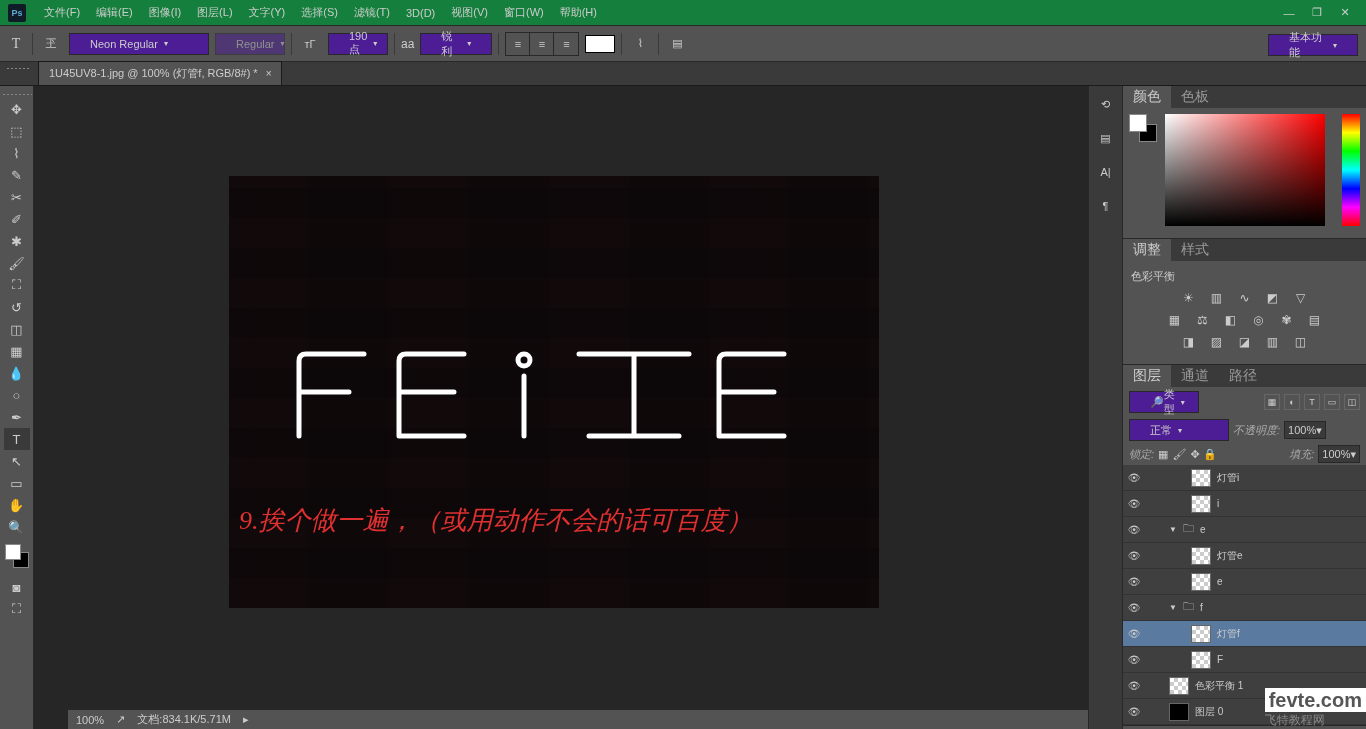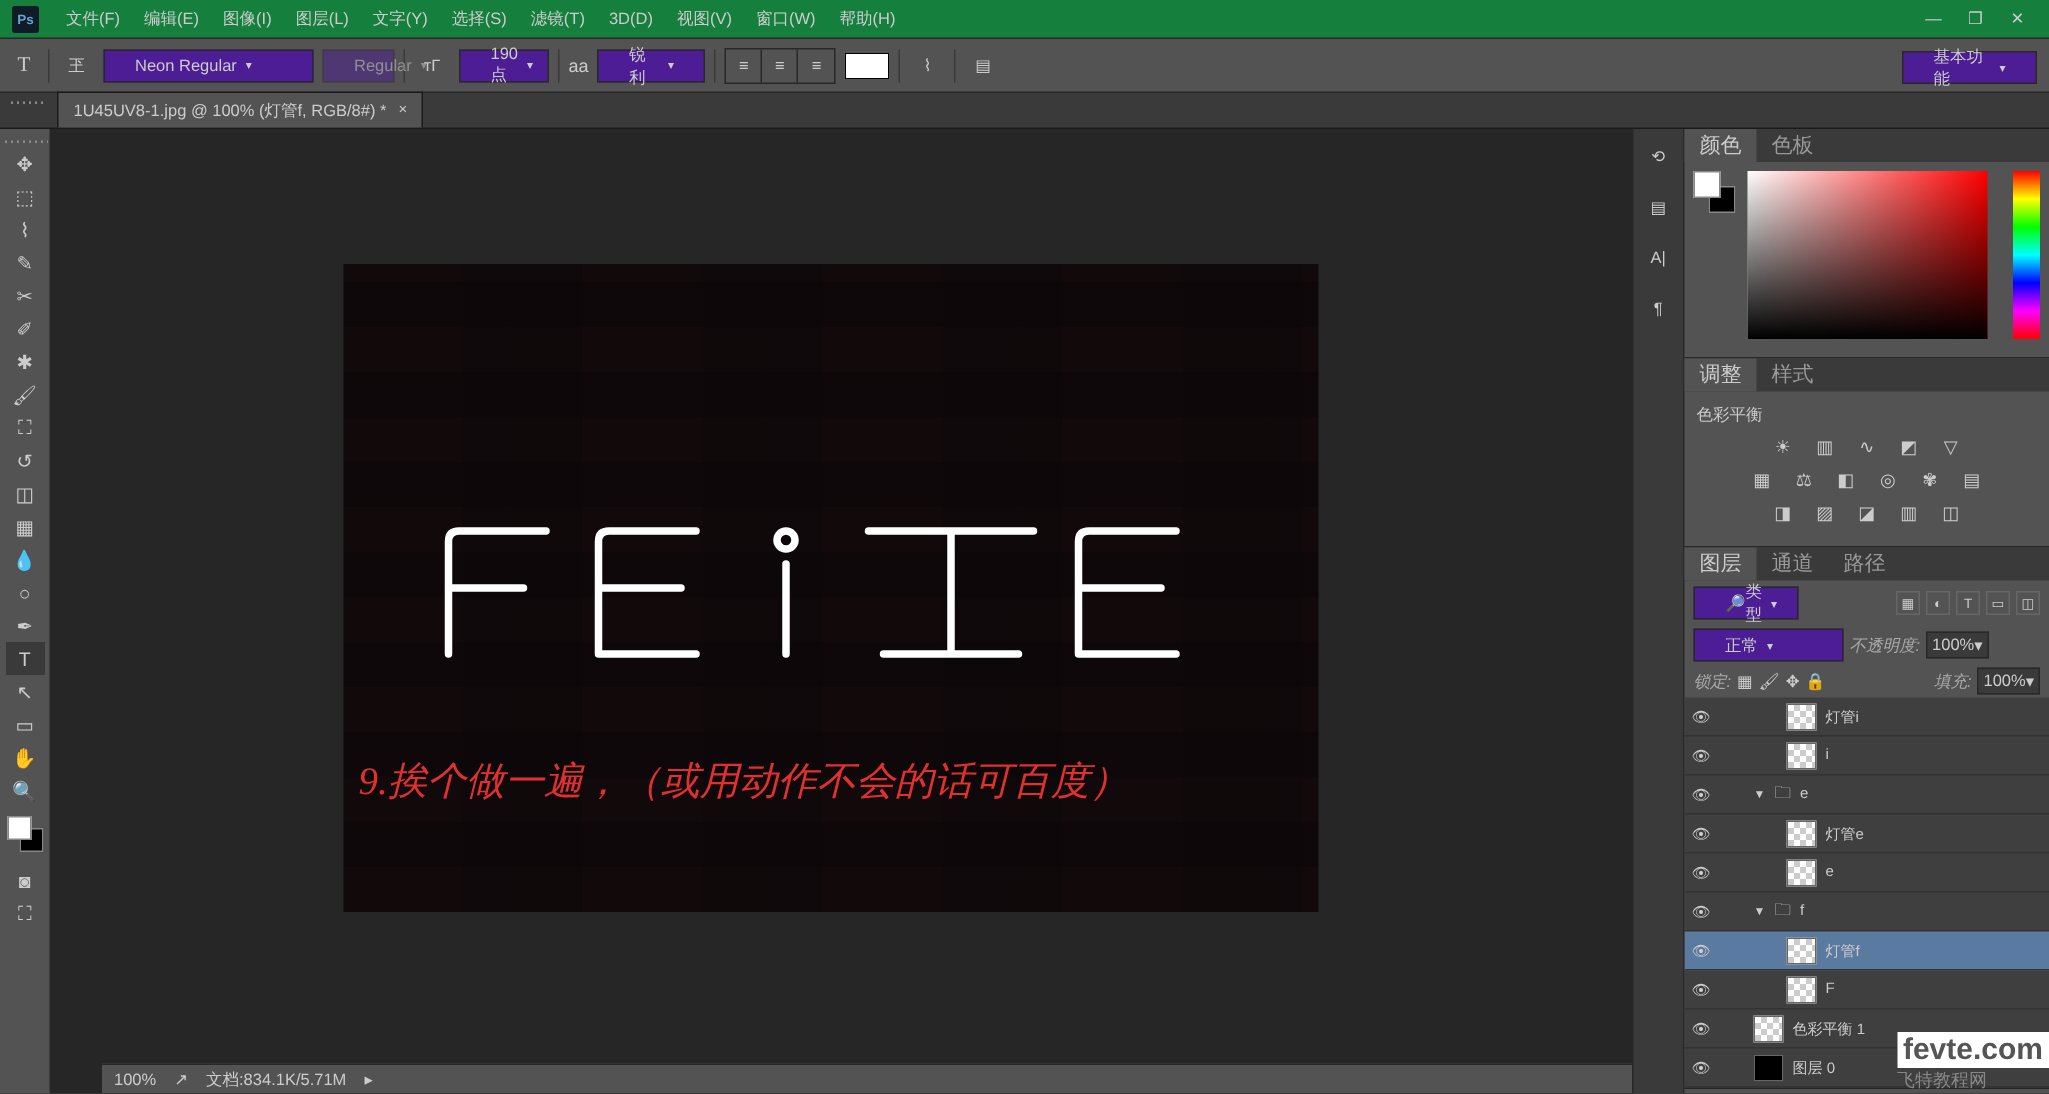--- a/index.html
+++ b/index.html
@@ -100,21 +100,21 @@
 </div>
 
 <div class="optbar">
   <div class="tool-ico">T</div>
   <div class="divider"></div>
   <div class="icon-btn">玊</div>
   <div class="dd" style="width:140px">
       <span>Neon Regular</span>
       <span class="caret">▾</span>
     </div>
-  <div class="dd disabled" style="width:48px">
+  <div class="dd disabled" style="width:70px">
       <span>Regular</span>
       <span class="caret">▾</span>
     </div>
   <div class="divider"></div>
   <div class="icon-btn">тГ</div>
   <div class="dd" style="width:60px">
       <span>190 点</span>
       <span class="caret">▾</span>
     </div>
   <div class="divider"></div>

